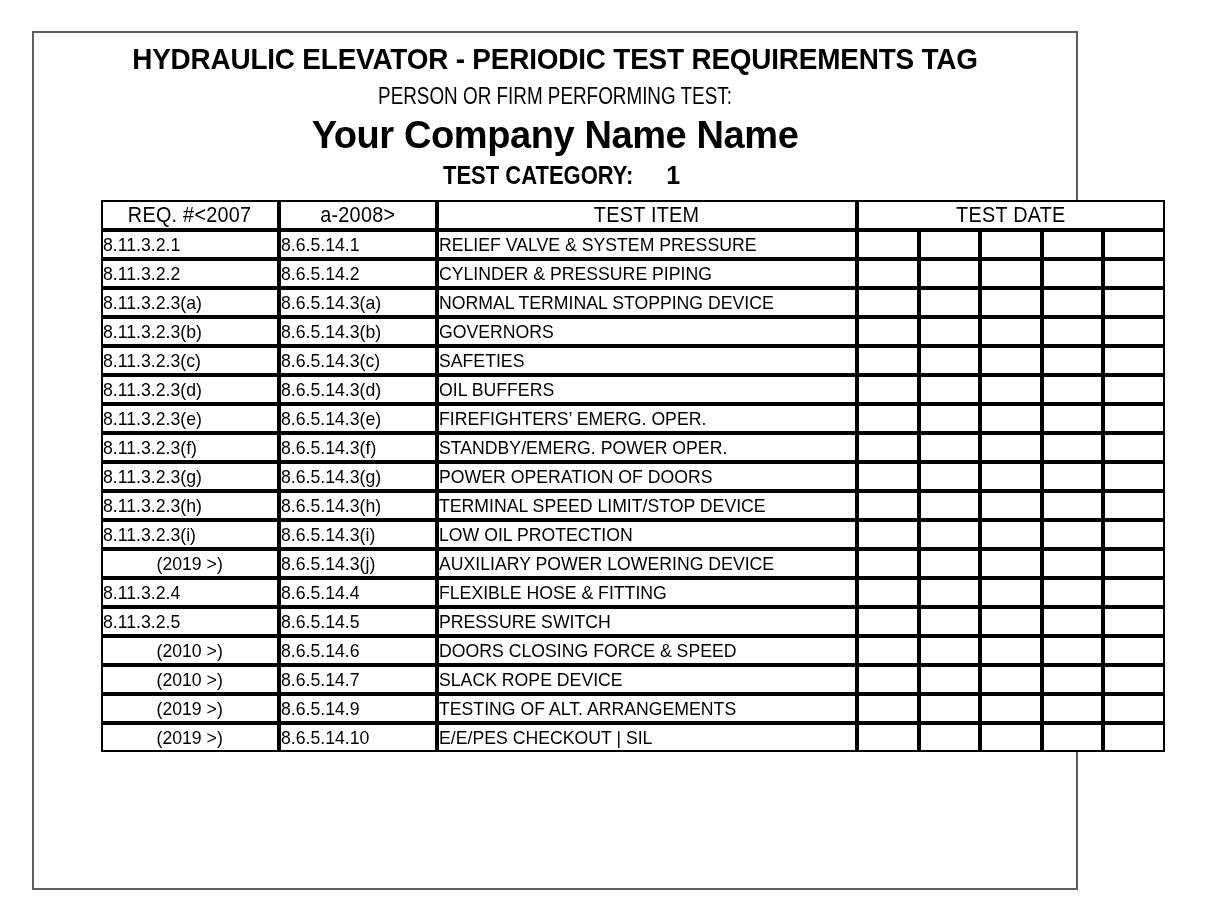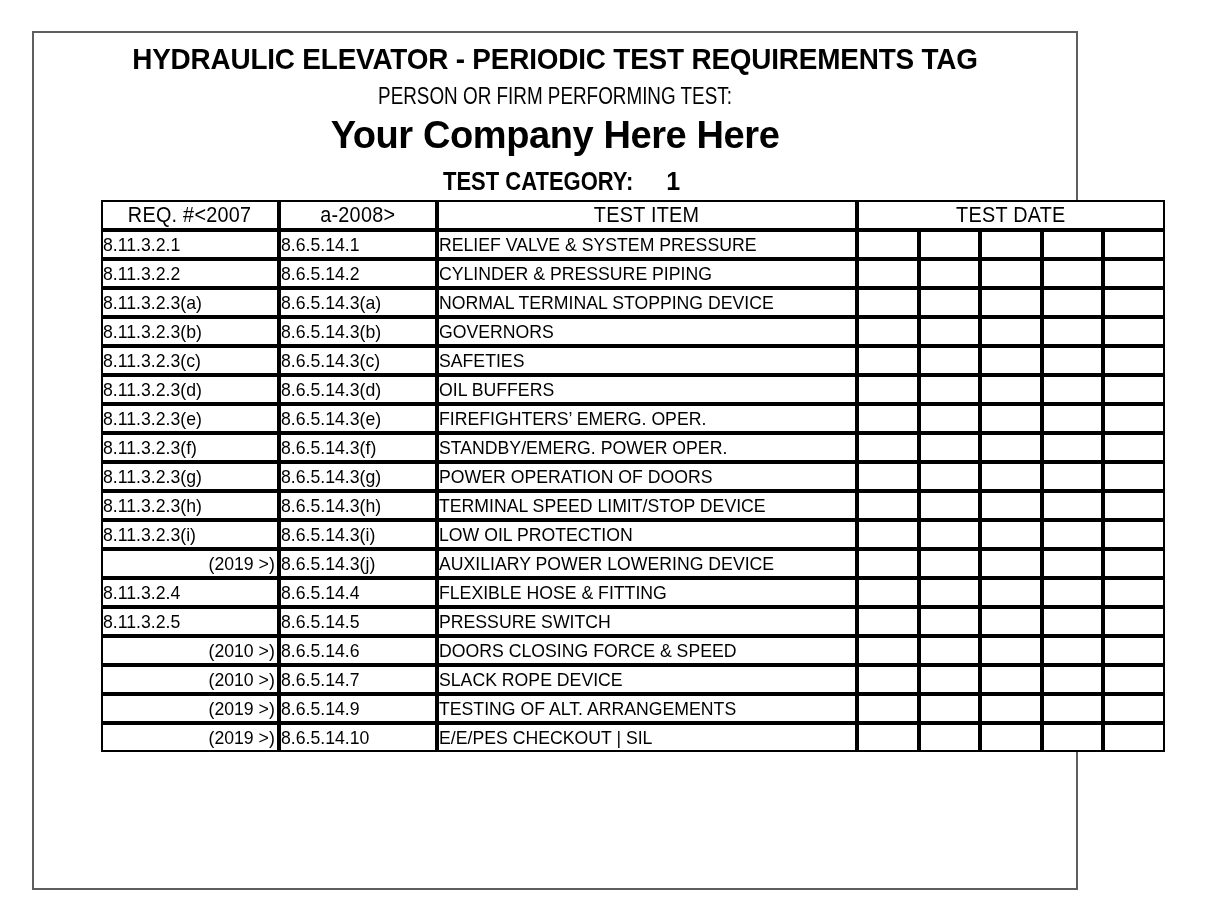--- a/index.html
+++ b/index.html
@@ -58,21 +58,21 @@
   #company-name {
     font-family: "Liberation Sans", sans-serif;
     font-weight: bold;
     font-size: 38px;
     line-height: 1;
     margin-top: 8px;
     letter-spacing: -0.4px;
     white-space: nowrap;
   }
   #category-line {
-    margin-top: 15px;
+    margin-top: 9px;
     line-height: 1;
     white-space: nowrap;
   }
   #category-label {
     font-family: "Liberation Sans Narrow", "Liberation Sans", sans-serif;
     font-weight: bold;
     font-size: 25px;
     transform: scaleX(0.88);
     display: inline-block;
     vertical-align: baseline;
@@ -124,21 +124,21 @@
     white-space: nowrap;
     overflow: hidden;
   }
   .cell-inner {
     display: inline-block;
     transform: scaleX(0.93);
     transform-origin: left center;
     white-space: nowrap;
   }
   .code-cell { text-align: left; padding-left: 9px; }
-  .code-cell.center { text-align: right; padding-left: 0; }
+  .code-cell.center { text-align: center; padding-left: 0; }
   .code-cell.center .cell-inner { transform-origin: center center; }
   .item-cell { text-align: left; padding-left: 8px; }
   .date-cell { width: 74px; }
 
   
   .col-req { width: 178px; border-right-width: 3px; }
   .col-a   { width: 158px; border-left-width: 3px; }
   .col-item{ width: 420px; }
 
   
@@ -149,21 +149,21 @@
   .tbl-bot   { border-bottom-width: 3px; }
 </style>
 </head>
 <body>
 
 <div id="tag-frame">
 
   <div id="heading-block">
     <div id="doc-title">HYDRAULIC ELEVATOR - PERIODIC TEST REQUIREMENTS TAG</div>
     <div id="person-line">PERSON OR FIRM PERFORMING TEST:</div>
-    <div id="company-name">Your Company Here Here</div>
+    <div id="company-name">Your Company Name Name</div>
     <div id="category-line">
       <span id="category-label">TEST CATEGORY:</span><span id="category-value">1</span>
     </div>
   </div>
 
   <table id="req-table">
     <thead>
       <tr>
         <th class="hdr col-req tbl-left tbl-top">
           <span class="hdr-inner">REQ.  #&lt;2007</span>

